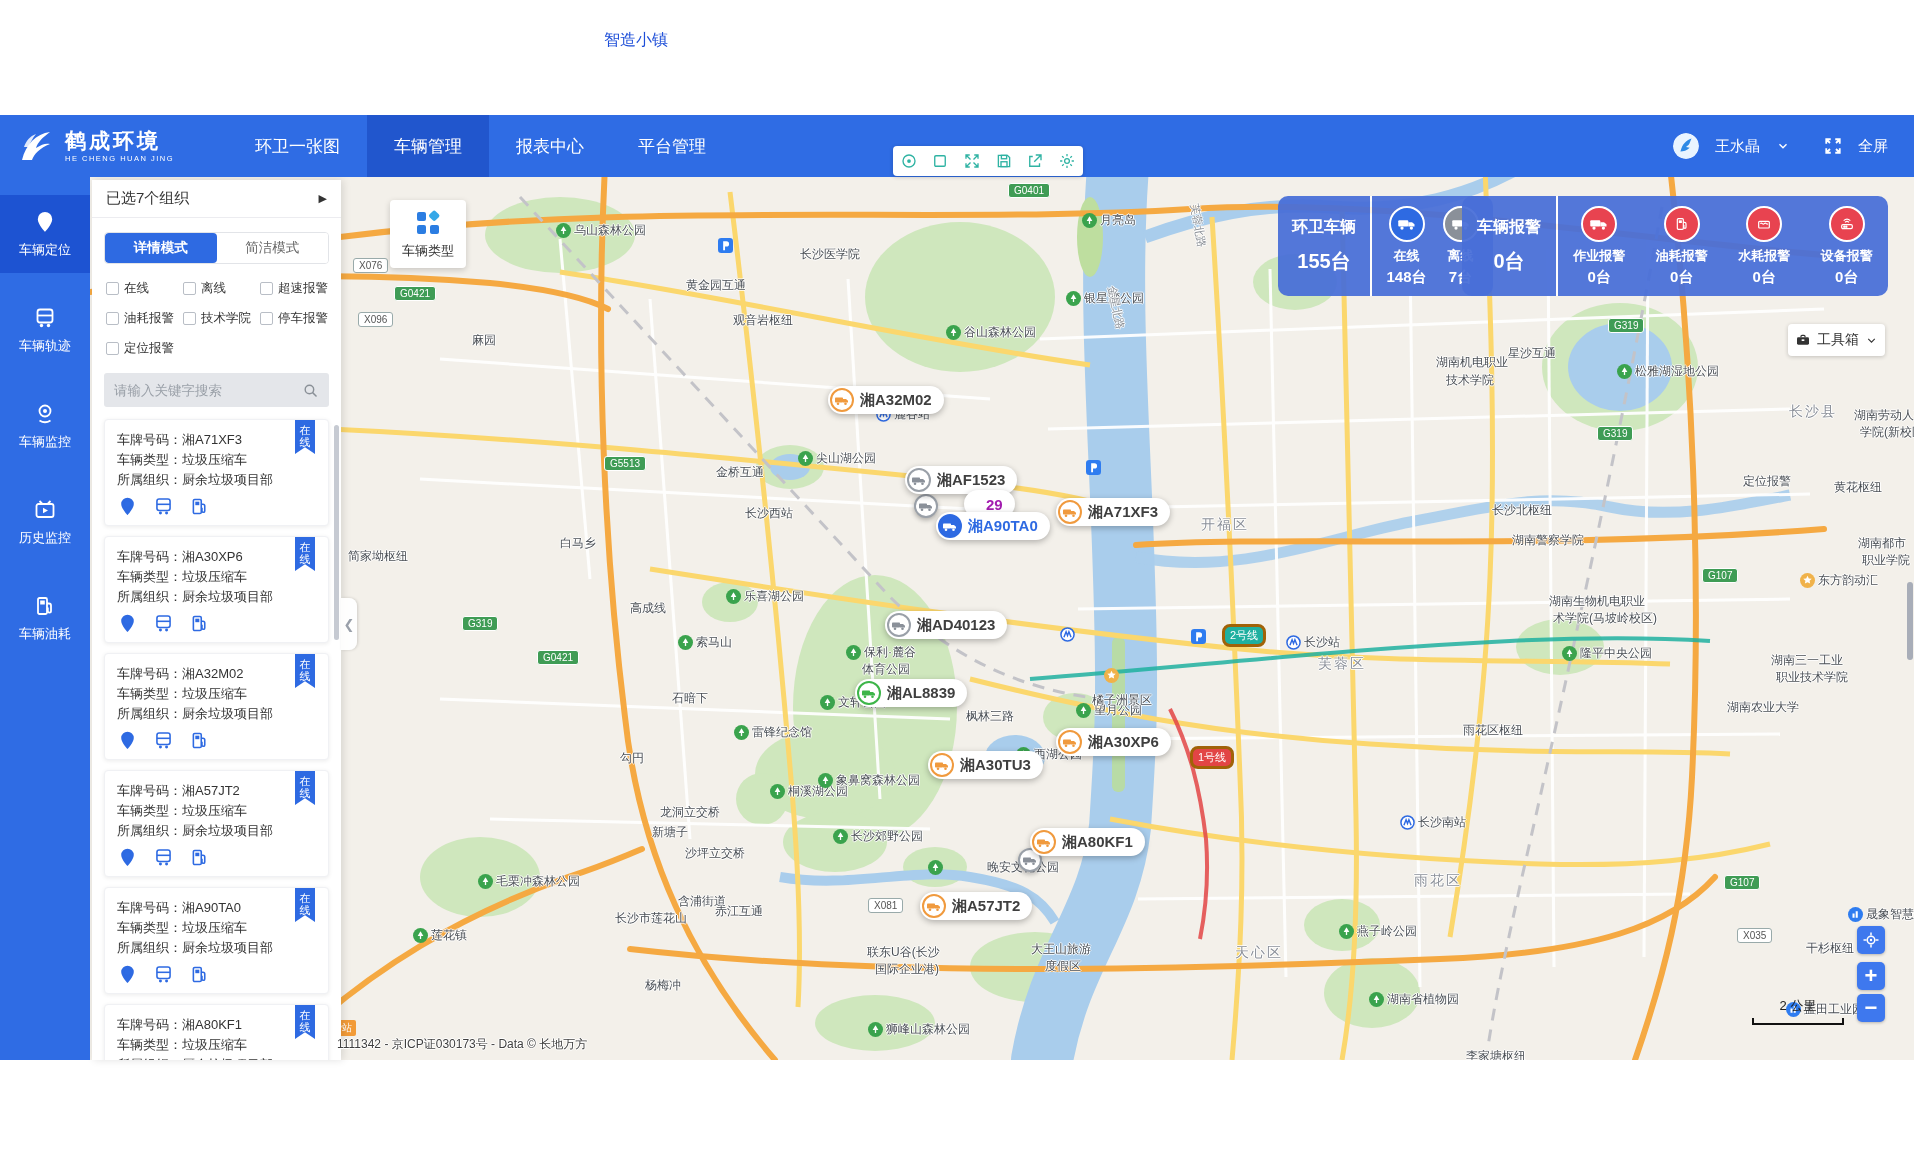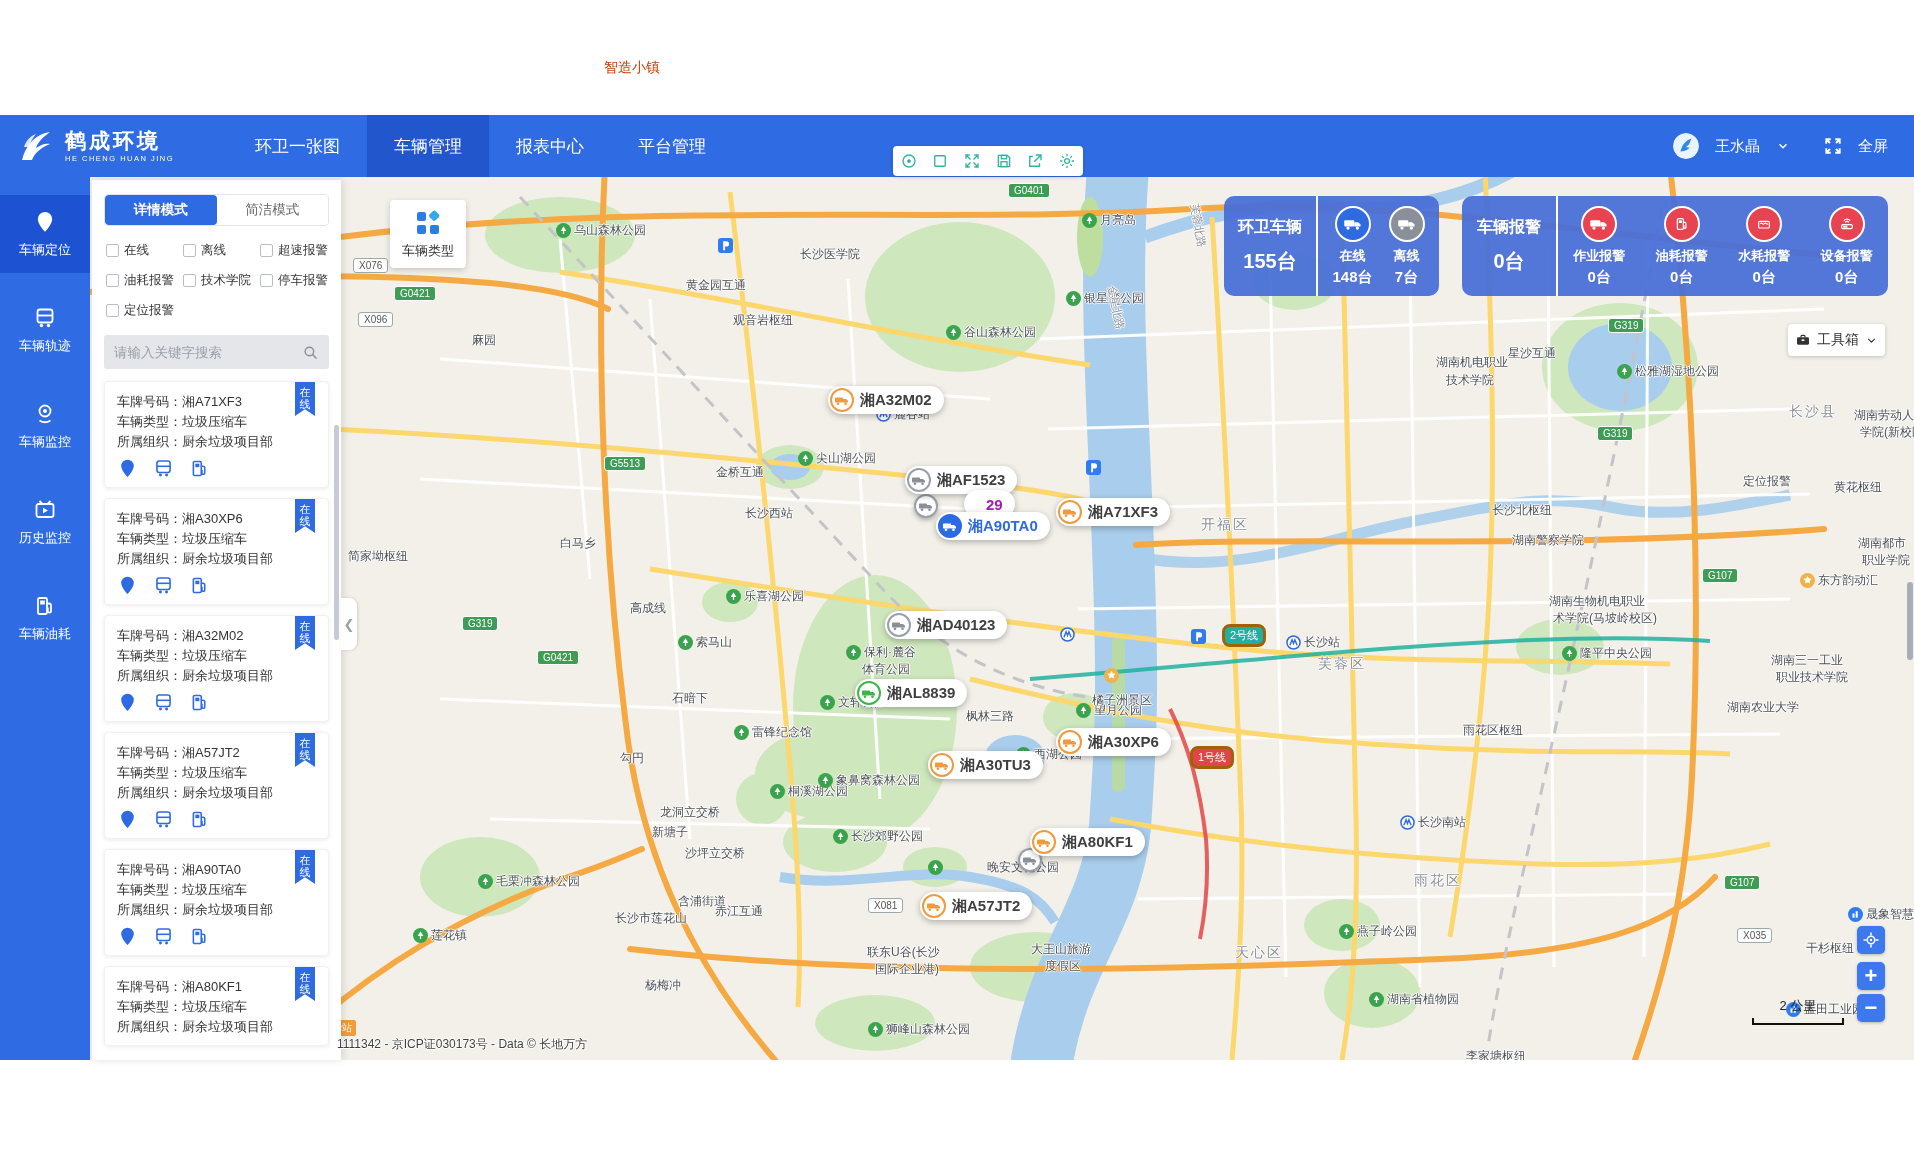--- a/index.html
+++ b/index.html
@@ -132,21 +132,21 @@
     clip-path:polygon(0 0,100% 0,100% 100%,50% 80%,0 100%); }
   .scroll-thumb { position:absolute; right:2px; top:245px; width:5px; height:215px;
     background:#c6cad2; border-radius:3px; }
   .collapse { position:absolute; left:341px; top:598px; width:16px; height:52px;
     background:rgba(255,255,255,.92); border-radius:0 8px 8px 0; z-index:31;
     display:flex; align-items:center; justify-content:center; color:#9aa0aa;
     font-size:13px; cursor:pointer; box-shadow:1px 0 3px rgba(0,0,0,.15); }
 
   .footer-txt { position:absolute; left:337px; top:1036px; font-size:12px; color:#3f3f3f;
     z-index:35; text-shadow:1px 0 #fff,-1px 0 #fff,0 1px #fff,0 -1px #fff; }
-  .strip-label { position:absolute; left:604px; top:30px; font-size:14px; color:#c2410c;margin-top:29px; }
+  .strip-label { position:absolute; left:604px; top:30px; font-size:16px; color:#1d4ed8; }
   .page-scroll { position:absolute; left:1907px; top:582px; width:6px; height:78px;
     background:#a8adb8; border-radius:3px; z-index:60; }
 </style>
 </head>
 <body>
 
 <div class="strip-label">智造小镇</div>
 
 <div class="topbar">
   <div class="logo">
@@ -896,21 +896,21 @@
   <div class="type-btn">
     <svg class="sq" viewBox="0 0 28 28">
       <rect x="3" y="3" width="9" height="9" rx="2" fill="#2b7de2"></rect>
       <rect x="3" y="16" width="9" height="9" rx="2" fill="#2b7de2"></rect>
       <rect x="16" y="16" width="9" height="9" rx="2" fill="#2b7de2"></rect>
       <rect x="16" y="2.5" width="8.5" height="8.5" rx="2" transform="rotate(45 20.2 6.7)" fill="#35a8e8"></rect>
     </svg>
     <span class="tx">车辆类型</span>
   </div>
 
-  <div class="stat-panel" style="left:1134px;width:215px">
+  <div class="stat-panel" style="left:1188px;width:215px">
     <div class="stat-block stat-big" style="width:92px">
       <div class="lb">环卫车辆</div>
       <div class="vl">155台</div>
     </div>
     <div class="stat-sep"></div>
     <div class="stat-block" style="flex:1;flex-direction:row;gap:16px">
       <div class="stat-col">
         <span class="cir" style="background:#2e6ae2;border:2px solid #fff">
           <svg viewBox="0 0 32 24">
               <g fill="#fff">
@@ -1047,20 +1047,24 @@
         <path d="M9 6H5v13h13v-4"></path>
         <path d="M13 4h7v7M20 4l-9 9"></path>
       </svg></span>
     <span class="tl"><svg viewBox="0 0 24 24" fill="none" stroke="currentColor" stroke-width="1.7">
         <circle cx="12" cy="12" r="3.2"></circle>
         <path d="M12 2.8v3M12 18.2v3M2.8 12h3M18.2 12h3M5.5 5.5l2.1 2.1M16.4 16.4l2.1 2.1M18.5 5.5l-2.1 2.1M7.6 16.4l-2.1 2.1"></path>
       </svg></span>
   </div>
 
 <div class="panel">
+  <div class="org-row">
+    <span>已选7个组织</span>
+    <span class="arr">▶</span>
+  </div>
   <div class="tabs">
     <div class="tab active">详情模式</div>
     <div class="tab">简洁模式</div>
   </div>
   <div class="filters" id="filters">
       <label class="filter-item">
         <span class="cb"></span>
         <span>在线</span>
       </label>
       <label class="filter-item">

